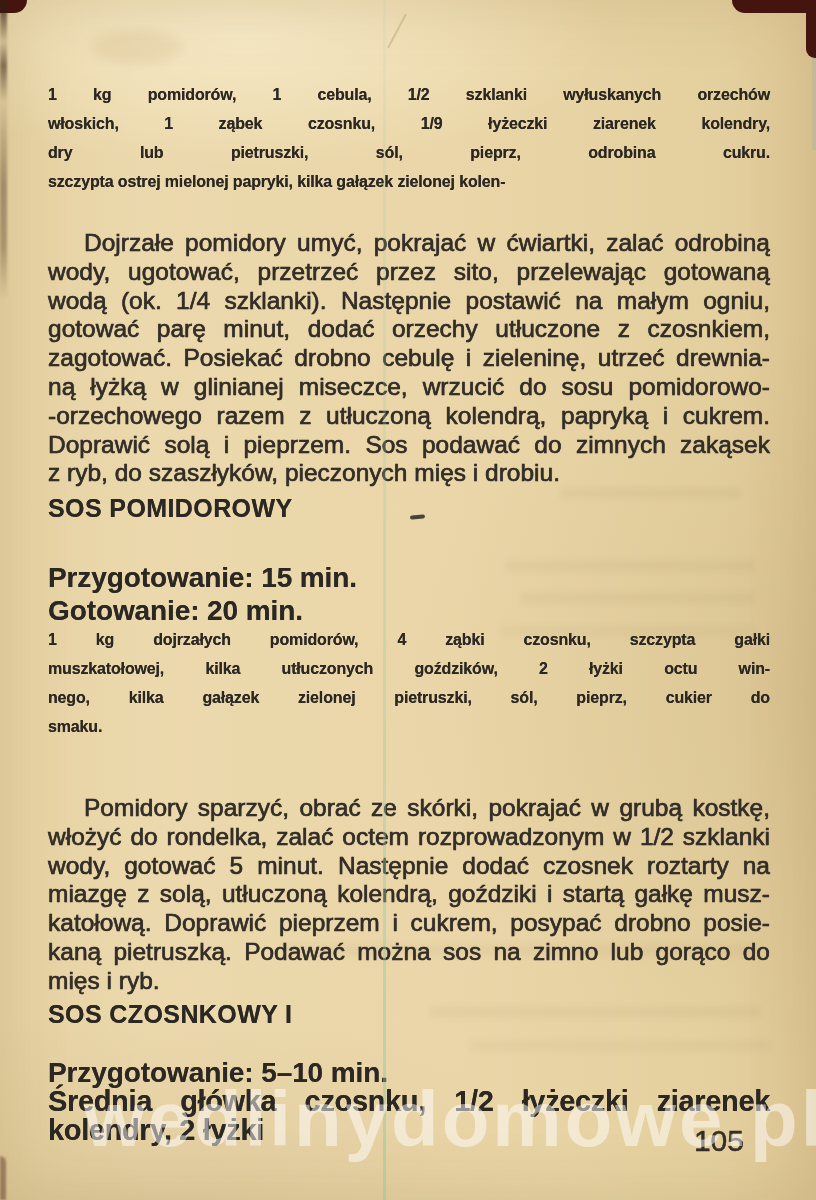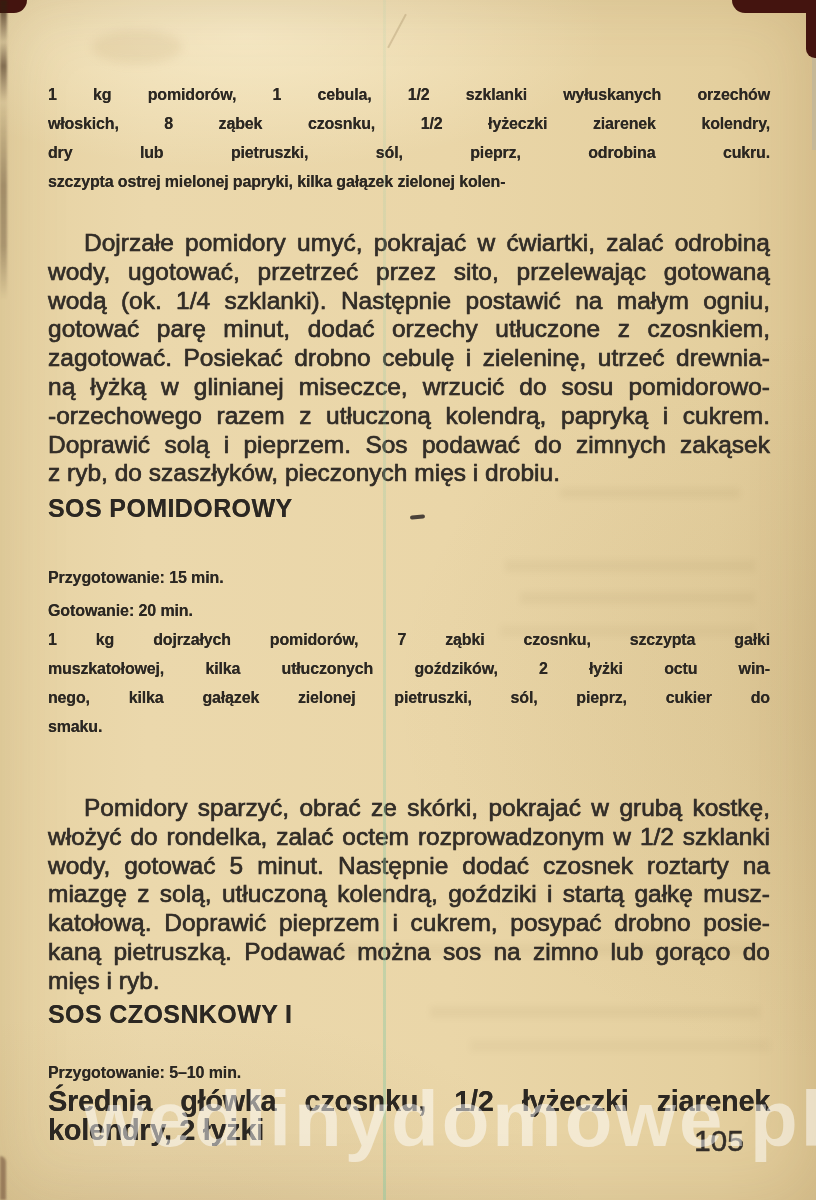--- a/index.html
+++ b/index.html
@@ -47,21 +47,21 @@
     text-shadow: 0 0 0.6px rgba(43,39,34,0.8);
   }
   .heading {
     font-size: 25px;
     font-weight: 700;
     letter-spacing: 0.4px;
     color: var(--ink-bold, #2b2722);
     text-shadow: 0 0 0.6px rgba(43,39,34,0.8);
   }
   .meta-line {
-    font-size: 16px;
+    font-size: 28px;
     line-height: 32.5px;
     font-weight: 700;
     letter-spacing: -0.1px;
     color: var(--ink-bold, #2b2722);
     text-shadow: 0 0 0.6px rgba(43,39,34,0.8);
   }
   #ing3 { font-size: 29px; letter-spacing: -0.35px; }
 
   #page-number {
     position: absolute;
@@ -152,21 +152,21 @@
   <div class="artifact ghost" id="ghost-3"></div>
   <div class="artifact ghost" id="ghost-4"></div>
   <div class="artifact ghost" id="ghost-5"></div>
   <div class="artifact ghost" id="ghost-6"></div>
   <div class="artifact ghost" id="ghost-7"></div>
   <div class="artifact" id="scan-line"></div>
   <div class="artifact" id="scratch-tr"></div>
 
   <div class="block bold-text" id="p1" style="top:80px;">
       <div class="line">1 kg pomidorów, 1 cebula, 1/2 szklanki wyłuskanych orzechów</div>
-      <div class="line">włoskich, 8 ząbek czosnku, 1/2 łyżeczki ziarenek kolendry,</div>
+      <div class="line">włoskich, 1 ząbek czosnku, 1/9 łyżeczki ziarenek kolendry,</div>
       <div class="line">dry lub pietruszki, sól, pieprz, odrobina cukru.</div>
       <div class="line">szczypta ostrej mielonej papryki, kilka gałązek zielonej kolen-</div>
     </div>
 
   <div class="block body-text indent-first" id="p2" style="top:229px;">
       <div class="line">Dojrzałe pomidory umyć, pokrajać w ćwiartki, zalać odrobiną</div>
       <div class="line">wody, ugotować, przetrzeć przez sito, przelewając gotowaną</div>
       <div class="line">wodą (ok. 1/4 szklanki). Następnie postawić na małym ogniu,</div>
       <div class="line">gotować parę minut, dodać orzechy utłuczone z czosnkiem,</div>
       <div class="line">zagotować. Posiekać drobno cebulę i zieleninę, utrzeć drewnia-</div>
@@ -179,21 +179,21 @@
   <div class="block heading" id="h1" style="top:494px;">SOS POMIDOROWY</div>
 
   <div class="artifact" id="stray-dash"></div>
 
   <div class="block" id="meta1" style="top:562px;">
     <div class="meta-line">Przygotowanie: 15 min.</div>
     <div class="meta-line">Gotowanie: 20 min.</div>
   </div>
 
   <div class="block bold-text" id="ing2" style="top:625px;">
-      <div class="line">1 kg dojrzałych pomidorów, 7 ząbki czosnku, szczypta gałki</div>
+      <div class="line">1 kg dojrzałych pomidorów, 4 ząbki czosnku, szczypta gałki</div>
       <div class="line">muszkatołowej, kilka utłuczonych goździków, 2 łyżki octu win-</div>
       <div class="line">nego, kilka gałązek zielonej pietruszki, sól, pieprz, cukier do</div>
       <div class="line">smaku.</div>
     </div>
 
   <div class="block body-text indent-first" id="p3" style="top:762px;margin-top:32px;">
       <div class="line">Pomidory sparzyć, obrać ze skórki, pokrajać w grubą kostkę,</div>
       <div class="line">włożyć do rondelka, zalać octem rozprowadzonym w 1/2 szklanki</div>
       <div class="line">wody, gotować 5 minut. Następnie dodać czosnek roztarty na</div>
       <div class="line">miazgę z solą, utłuczoną kolendrą, goździki i startą gałkę musz-</div>

